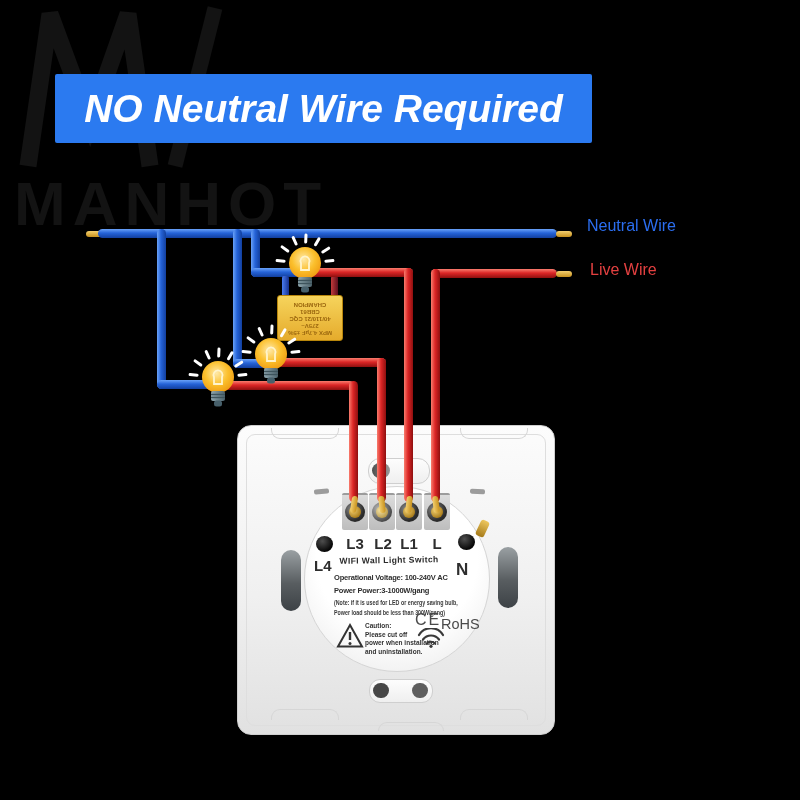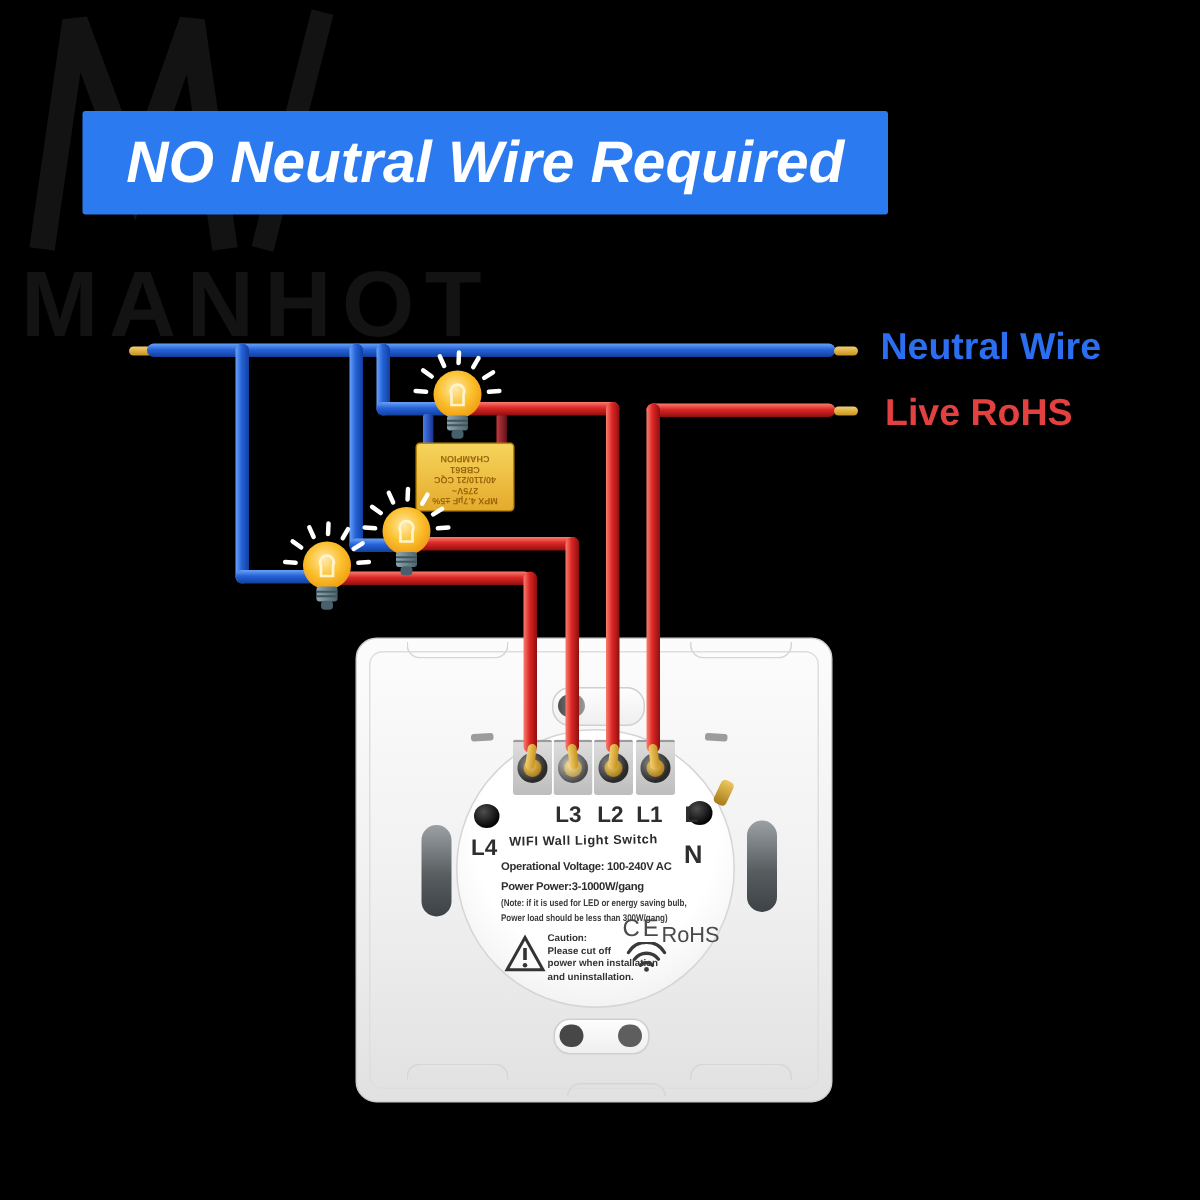--- a/index.html
+++ b/index.html
@@ -35,31 +35,31 @@
   #module{left:66px;top:60px;width:184px;height:184px;border-radius:50%;
           background:radial-gradient(circle at 50% 38%,#ffffff 55%,#ededed 88%,#e2e2e2 100%);
           border:1px solid #d5d5d5;}
   .pill-slot{border:1.5px solid #cfcfcf;background:linear-gradient(180deg,#fdfdfd,#efefef);}
   .tblock{top:67px;width:26px;height:35px;background:linear-gradient(180deg,#dcdcdc,#bdbdbd);
           border-radius:2px;border-top:2px solid #9c9c9c;}
   .thole{top:7px;left:3px;width:20px;height:20px;border-radius:50%;
          background:radial-gradient(circle at 35% 35%,#8a8a8a,#2a2a2a 65%);}
   .tscrew{top:4px;left:4px;width:12px;height:12px;border-radius:50%;
           background:radial-gradient(circle at 35% 35%,#f0cf72,#a97b18 75%);}
-  .tlabel{font-size:15px;font-weight:bold;color:#2e2e2e;width:30px;text-align:center;margin-left:24px;}
+  .tlabel{font-size:15px;font-weight:bold;color:#2e2e2e;width:30px;text-align:center;}
   .oval-screw{width:17px;height:16px;border-radius:50%;
           background:radial-gradient(circle at 38% 32%,#4e4e4e,#060606 70%);}
   .side-pill{width:20px;height:61px;border-radius:10px;
           background:linear-gradient(180deg,#9aa0a3,#585d60 55%,#3d4246);}
   .spec{font-size:7.5px;font-weight:bold;color:#2e2e2e;white-space:nowrap;letter-spacing:-.2px;}
   .note{font-size:6.5px;font-weight:bold;color:#3a3a3a;white-space:nowrap;transform:scaleX(.82);transform-origin:left;}
   .caution-line{font-size:6.5px;font-weight:bold;color:#333;white-space:nowrap;line-height:8.5px;}
   .gray-dash{width:15px;height:5px;background:#9c9c9c;border-radius:2px;}
   
-  .wire-label{font-size:25px;font-weight:700;white-space:nowrap;}
+  .wire-label{font-size:16px;font-weight:400;white-space:nowrap;}
 </style>
 </head>
 <body>
 
 <div id="stage">
 
   <svg class="abs" style="left:10px;top:0px" width="230" height="170" viewBox="0 0 230 170">
     <polyline points="18,166 40,14 80,122 118,14 140,166" fill="none" stroke="#131313" stroke-width="17"></polyline>
     <line x1="205" y1="8" x2="165" y2="166" stroke="#131313" stroke-width="15"></line>
   </svg>
@@ -256,15 +256,15 @@
       <circle cx="30" cy="32" r="16" fill="url(#gb1)"></circle>
       <path d="M26 39 v-7 a4.5 4.5 0 1 1 8 0 v7 z" fill="none" stroke="#fff4cc" stroke-width="1.8"></path>
       <rect x="23" y="46" width="14" height="10" rx="2" fill="url(#gbase1)"></rect>
       <line x1="23" y1="49.5" x2="37" y2="49.5" stroke="#3e545c" stroke-width="1.4"></line>
       <line x1="23" y1="52.5" x2="37" y2="52.5" stroke="#3e545c" stroke-width="1.4"></line>
       <rect x="26" y="55.5" width="8" height="6" rx="2.5" fill="#47606b"></rect>
     </svg>
   </div>
 
   <div class="abs wire-label" style="left:587px;top:217px;color:#2b6ef0;">Neutral Wire</div>
-  <div class="abs wire-label" style="left:590px;top:261px;color:#e34040;">Live RoHS</div>
+  <div class="abs wire-label" style="left:590px;top:261px;color:#e34040;">Live Wire</div>
 
 </div>
 
 </body></html>

